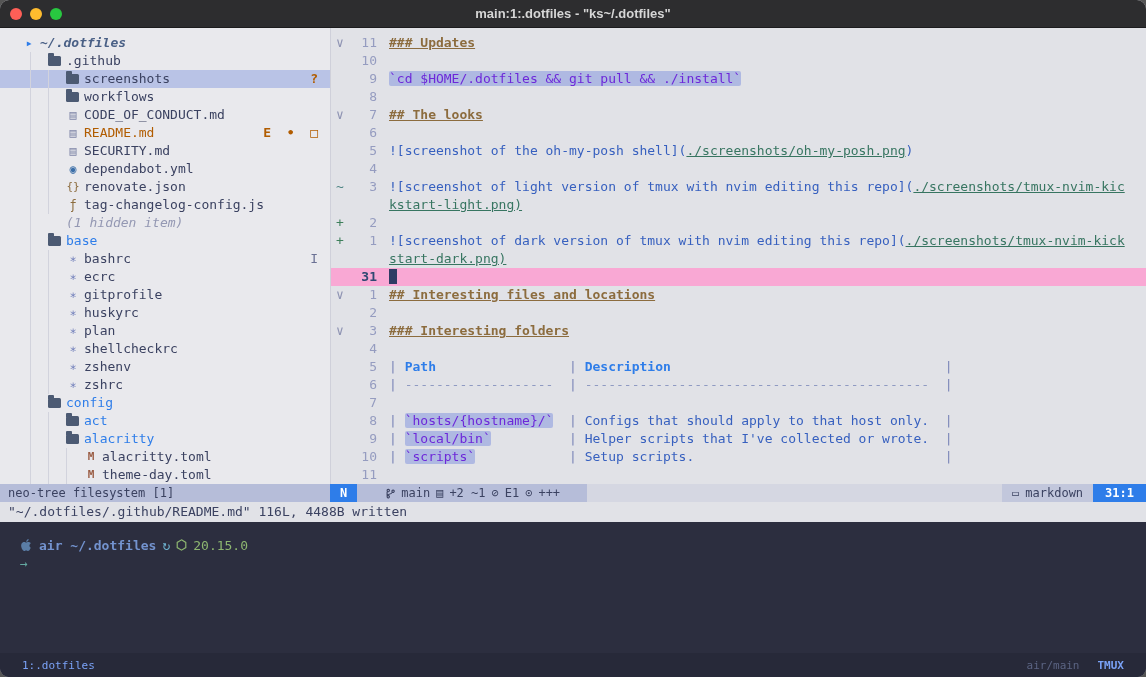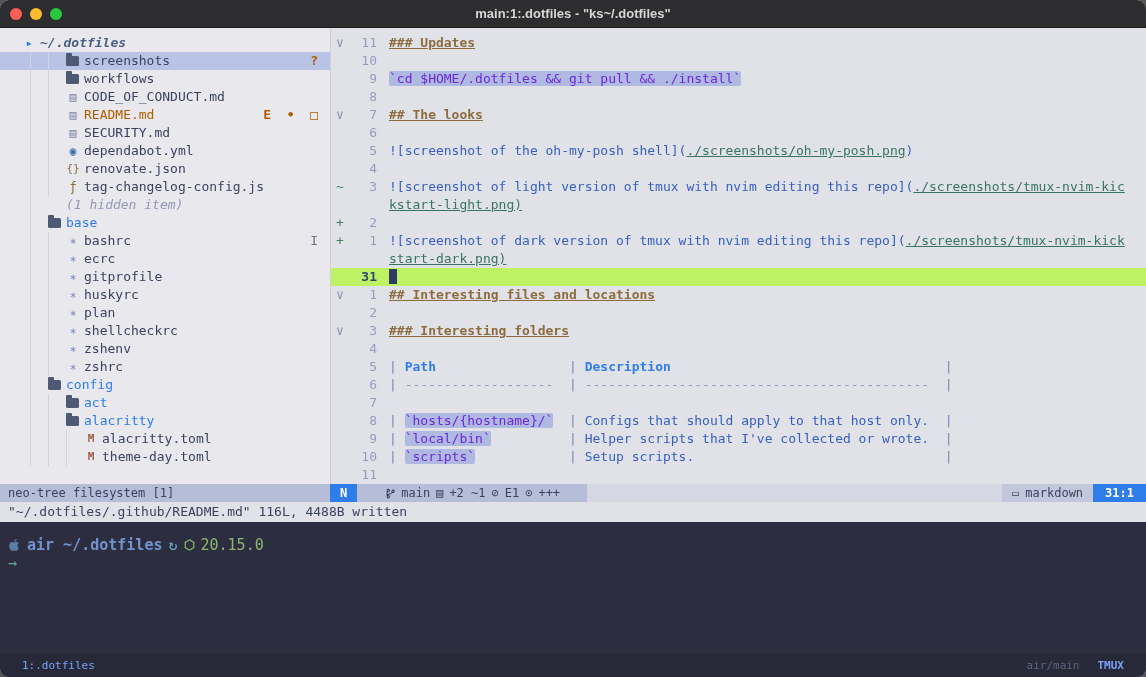--- a/index.html
+++ b/index.html
@@ -44,21 +44,21 @@
   .tlabel.dir-dim, .tlabel.file { color: #3b4261; }
   .tlabel.modified { color: #b15c00; }
   .tlabel.hidden { color: #9498b3; font-style: italic; }
   .tbadge { margin-left: auto; padding-right: 12px; font-weight: bold; }
   .tbadge.orange { color: #b15c00; }
   .tbadge.dim { color: #6b7194; font-weight: normal; }
   
   .editor { flex: 1; background: #e1e2e7; border-left: 1px solid #cfd0da;
     padding-top: 6px; overflow: hidden; }
   .eline { height: 18px; line-height: 18px; display: flex; font-size: 13px; white-space: pre; }
-  .eline.cur { background: #bef264; }
+  .eline.cur { background: #f9a8d4; }
   .mk { width: 18px; flex: none; text-align: center; color: #8f94b3; }
   .mk.chg { color: #4f8584; }
   .mk.add { color: #3e7f5b; }
   .ln { width: 28px; flex: none; text-align: right; color: #959cc0; }
   .ln.lncur { color: #2f4872; font-weight: bold; }
   .ct { margin-left: 12px; white-space: pre; }
   .s-h { color: #8c6c3e; font-weight: bold; text-decoration: underline; }
   .s-t { color: #3760bf; }
   .s-lnk { color: #377561; text-decoration: underline; }
   .s-code { background: #afb9e2; color: #6d28d9; border-radius: 2px; }
@@ -77,21 +77,21 @@
   .seg-git { background: #b6bdd9; color: #3b4261; padding: 0 27px; gap: 6px; }
   .seg-path { background: #aab6e2; color: #344075; padding: 0 10px; }
   .sl-spacer { flex: 1; }
   .seg-ft { background: #c2c7dc; color: #3b4261; padding: 0 10px; gap: 6px; }
   .seg-pos { background: #2e7de9; color: #fff; font-weight: bold; padding: 0 12px; }
   
   .msgline { height: 20px; flex: none; background: #e1e2e7; color: #3b4261;
     font-size: 13px; line-height: 20px; padding-left: 8px; white-space: pre; }
   
   .dark { flex: 1; background: #2c2e3f; display: flex; flex-direction: column; }
-  .shell { padding: 14px 0 0 8px; font-size: 15px; }
+  .shell { padding: 14px 0 0 20px; font-size: 13px; }
   .shline { height: 18px; display: flex; align-items: center; gap: 6px; white-space: pre; }
   .sh-path { color: #7393cf; font-weight: bold; }
   .sh-sync { color: #6db1ce; }
   .sh-node { color: #8db670; }
   .sh-arrow { color: #63a8a0; }
   .tmuxbar { margin-top: auto; height: 24px; flex: none; background: #272939;
     display: flex; align-items: center; font-size: 11px; padding: 0 22px; }
   .tm-win { color: #7aa2f7; }
   .tm-spacer { flex: 1; }
   .tm-session { color: #5b6483; }
@@ -108,20 +108,21 @@
       <span class="light yellow"></span>
       <span class="light green"></span>
     </div>
     <div class="title">main:1:.dotfiles - "ks~/.dotfiles"</div>
   </div>
 
   <div class="panes">
     <div class="tree">
       <div id="tree-list">
           <div class="trow lv0"><span class="ticon root">▸</span><span class="tlabel root">~/.dotfiles</span></div>
+          <div class="trow lv1"><span class="guide"></span><span class="ticon folder"></span><span class="tlabel dir-dim">.github</span></div>
           <div class="trow lv2 sel"><span class="guide"></span><span class="guide"></span><span class="ticon folder"></span><span class="tlabel dir-dim">screenshots</span><span class="tbadge orange">?</span></div>
           <div class="trow lv2"><span class="guide"></span><span class="guide"></span><span class="ticon folder"></span><span class="tlabel dir-dim">workflows</span></div>
           <div class="trow lv2"><span class="guide"></span><span class="guide"></span><span class="ticon file">▤</span><span class="tlabel file">CODE_OF_CONDUCT.md</span></div>
           <div class="trow lv2"><span class="guide"></span><span class="guide"></span><span class="ticon file">▤</span><span class="tlabel modified">README.md</span><span class="tbadge orange">E  •  □</span></div>
           <div class="trow lv2"><span class="guide"></span><span class="guide"></span><span class="ticon file">▤</span><span class="tlabel file">SECURITY.md</span></div>
           <div class="trow lv2"><span class="guide"></span><span class="guide"></span><span class="ticon gear">◉</span><span class="tlabel file">dependabot.yml</span></div>
           <div class="trow lv2"><span class="guide"></span><span class="guide"></span><span class="ticon braces">{}</span><span class="tlabel file">renovate.json</span></div>
           <div class="trow lv2"><span class="guide"></span><span class="guide"></span><span class="ticon script">ƒ</span><span class="tlabel file">tag-changelog-config.js</span></div>
           <div class="trow lv1"><span class="guide"></span><span class="ticon none"></span><span class="tlabel hidden">(1 hidden item)</span></div>
           <div class="trow lv1"><span class="guide"></span><span class="ticon folder"></span><span class="tlabel dir">base</span></div>

